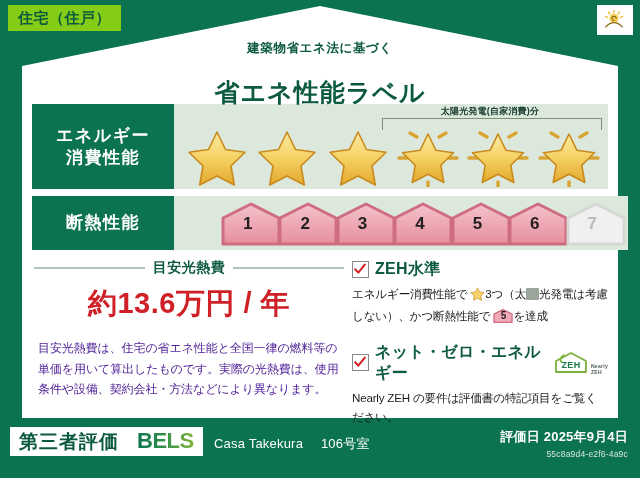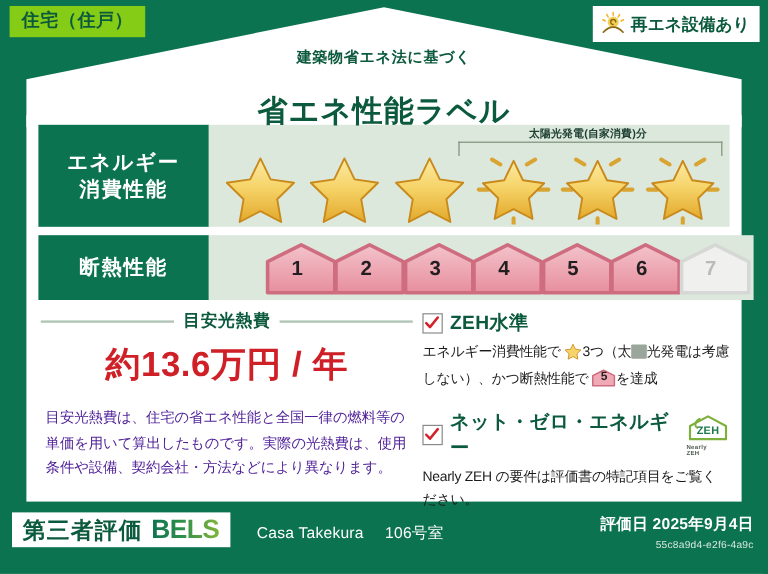--- a/index.html
+++ b/index.html
@@ -186,36 +186,36 @@
     line-height: 1.68;
     letter-spacing: -.2px;
   }
   .inline-star { display:inline-block; vertical-align:-3px; }
   .inline-house { display:inline-block; vertical-align:-4px; position: relative; width:20px; height:16px;}
   .inline-house .house-num { top:3px; font-size:10px; }
   .redact {
     display:inline-block; width:13px; height:12px;
     background:#9aa59c; vertical-align:-2px; border-radius:1px;
   }
-  .zeh-logo { display:inline-flex; align-items:flex-start; gap:2px; vertical-align:-7px;flex-direction:column; }
+  .zeh-logo { display:inline-flex; align-items:flex-end; gap:2px; vertical-align:-7px; }
   .zeh-sub { font-size:5px; color:#4f5b52; font-weight:bold; line-height:1.05; text-align:left; }
 
   .claim-2 { margin-top: 16px; }
 
   
   .footer {
     position: absolute; left: 0; bottom: 0;
     width: 640px; height: 60px;
     color: #fff;
   }
   .bels-badge {
     position: absolute; left: 10px; top: 9px;
     background: #fff;
     padding: 3px 9px 4px 9px;
-    display: flex; align-items: baseline; gap: 7px;
+    display: flex; align-items: baseline; gap: 18px;
     line-height: 1;
   }
   .bels-jp { color: #0c5a3e; font-weight: bold; font-size: 19px; letter-spacing: 1px; }
   .bels-en {
     font-weight: bold; font-size: 22px; letter-spacing: -.5px;
     background: linear-gradient(90deg,#0c7350 0%,#2f8f4a 45%,#7fb53a 100%);
     -webkit-background-clip: text; background-clip: text;
     -webkit-text-fill-color: transparent; color: #2f8f4a;
   }
   .bldg-name {
@@ -252,21 +252,20 @@
           <line x1="6.2" y1="3.4" x2="7.4" y2="5.6"></line>
           <line x1="17.8" y1="3.4" x2="16.6" y2="5.6"></line>
           <line x1="2.6" y1="8.2" x2="4.9" y2="9.2"></line>
           <line x1="21.4" y1="8.2" x2="19.1" y2="9.2"></line>
         </g>
         <circle cx="12" cy="10.2" r="5" fill="#f5cf55"></circle>
         <path d="M14.3 10.2a2.3 2.3 0 1 0-2.3 2.3" stroke="#8a6a12" stroke-width="1.3" fill="none" stroke-linecap="round"></path>
         <path d="M3 19.5c3-3.2 6-4.6 9-4.6s6 1.4 9 4.6" stroke="#8a6a12" stroke-width="1.5" fill="none" stroke-linecap="round"></path>
       </svg>
     </span>
-    <span>再エネ設備あり</span>
   </div>
 
   <div class="head-sub">建築物省エネ法に基づく</div>
   <div class="head-title">省エネ性能ラベル</div>
 
   <div class="card">
 
     <div class="perf-row row-energy">
       <div class="row-label">
         <span>エネルギー</span>

